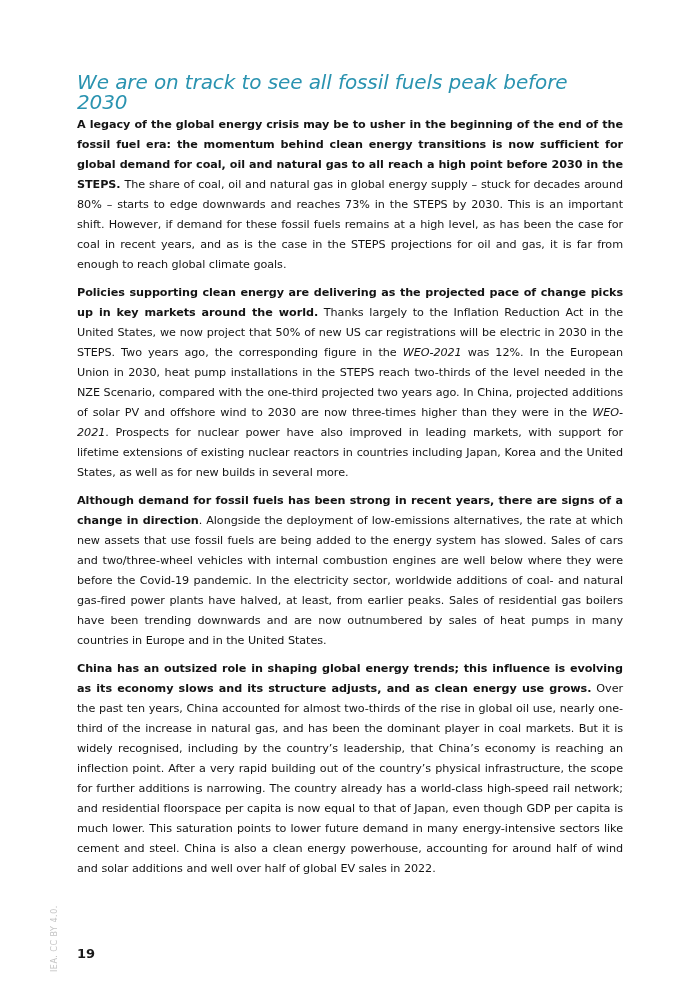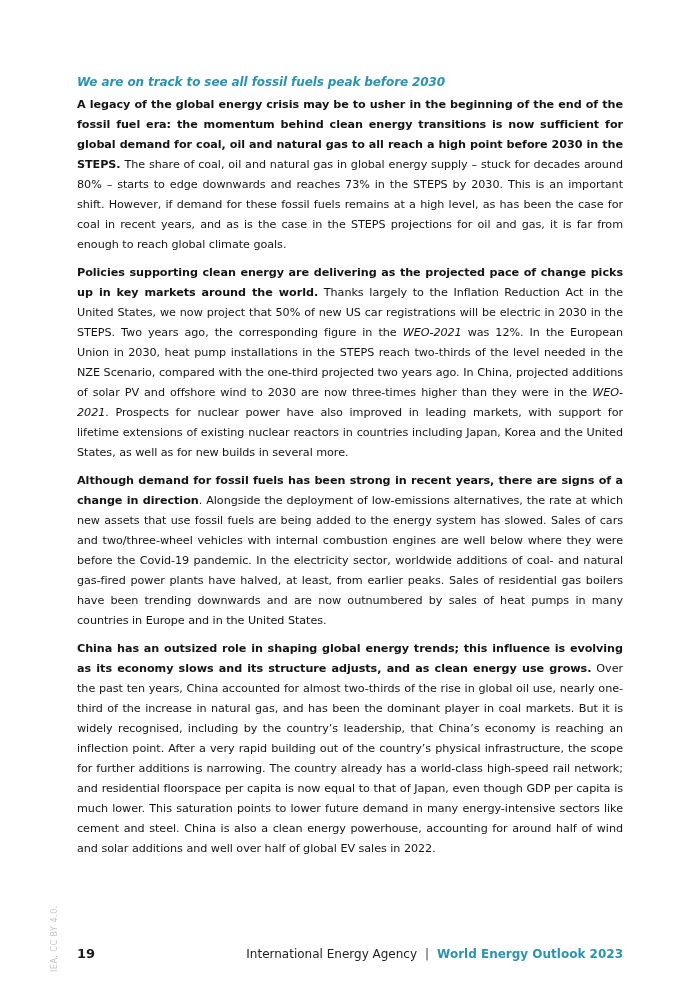--- a/index.html
+++ b/index.html
@@ -2,23 +2,23 @@
 <html><head>
   <meta charset="utf-8">
   <style>
     * { box-sizing: border-box; margin: 0; padding: 0; }
     html, body { width: 700px; height: 1006px; background: #ffffff; overflow: hidden; }
     body { position: relative; font-family: "DejaVu Sans", sans-serif; color: #111; }
     .page { position: absolute; left: 0; top: 0; width: 700px; height: 1006px; background: #fff; }
     .content { position: absolute; left: 77px; top: 72px; width: 546px; }
     .heading {
       font-family: "DejaVu Sans", sans-serif;
-      font-style: italic; font-weight: bold;
+      font-style: italic; font-weight: normal;
       color: #2a93b0;
-      font-size: 12px;
+      font-size: 20px;
       line-height: 20px;
       margin-bottom: 3px;
       letter-spacing: -0.1px;
     }
     .para {
       font-family: "DejaVu Sans", sans-serif;
       font-size: 11.2px;
       line-height: 20px;
       text-align: justify;
       color: #141414;
@@ -59,17 +59,14 @@
     <p class="para"><b>Although demand for fossil fuels has been strong in recent years, there are signs of a change in direction</b><span>. Alongside the deployment of low-emissions alternatives, the rate at which new assets that use fossil fuels are being added to the energy system has slowed. Sales of cars and two/three-wheel vehicles with internal combustion engines are well below where they were before the Covid-19 pandemic. In the electricity sector, worldwide additions of coal- and natural gas-fired power plants have halved, at least, from earlier peaks. Sales of residential gas boilers have been trending downwards and are now outnumbered by sales of heat pumps in many countries in Europe and in the United States.</span></p>
 
 
     <p class="para"><b>China has an outsized role in shaping global energy trends; this influence is evolving as its economy slows and its structure adjusts, and as clean energy use grows.</b><span> Over the past ten years, China accounted for almost two-thirds of the rise in global oil use, nearly one-third of the increase in natural gas, and has been the dominant player in coal markets. But it is widely recognised, including by the country’s leadership, that China’s economy is reaching an inflection point. After a very rapid building out of the country’s physical infrastructure, the scope for further additions is narrowing. The country already has a world-class high-speed rail network; and residential floorspace per capita is now equal to that of Japan, even though GDP per capita is much lower. This saturation points to lower future demand in many energy-intensive sectors like cement and steel. China is also a clean energy powerhouse, accounting for around half of wind and solar additions and well over half of global EV sales in 2022.</span></p>
   </div>
 
   <div class="license">IEA. CC BY 4.0.</div>
 
   <div class="footer">
     <span class="page-num">19</span>
-    <span class="footer-right">
-      <span class="agency">International Energy Agency</span><span class="sep">|</span><span class="pub">World Energy Outlook 2023</span>
-    </span>
   </div>
 </div>
 
 </body></html>

